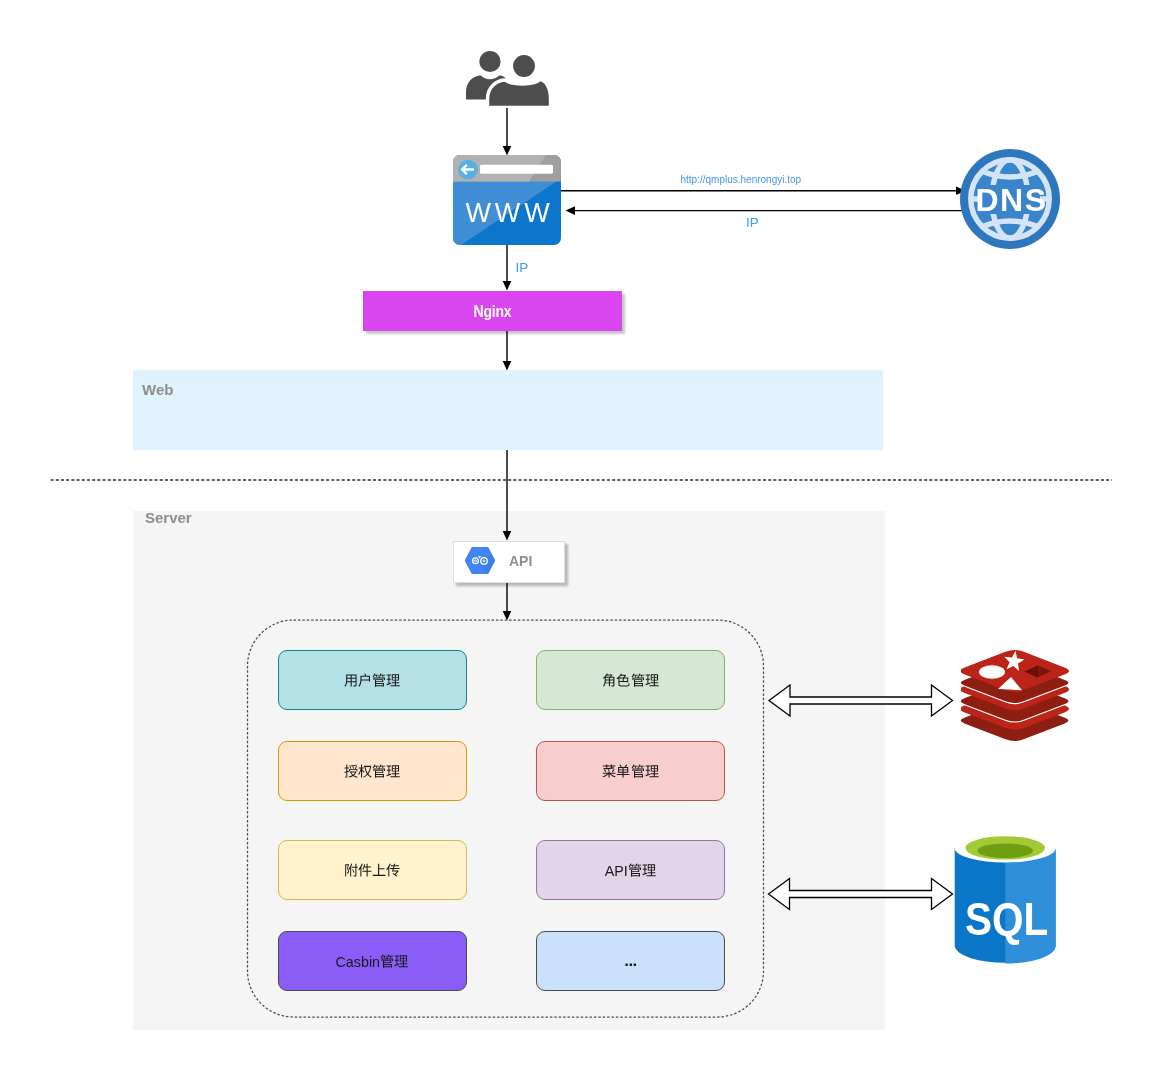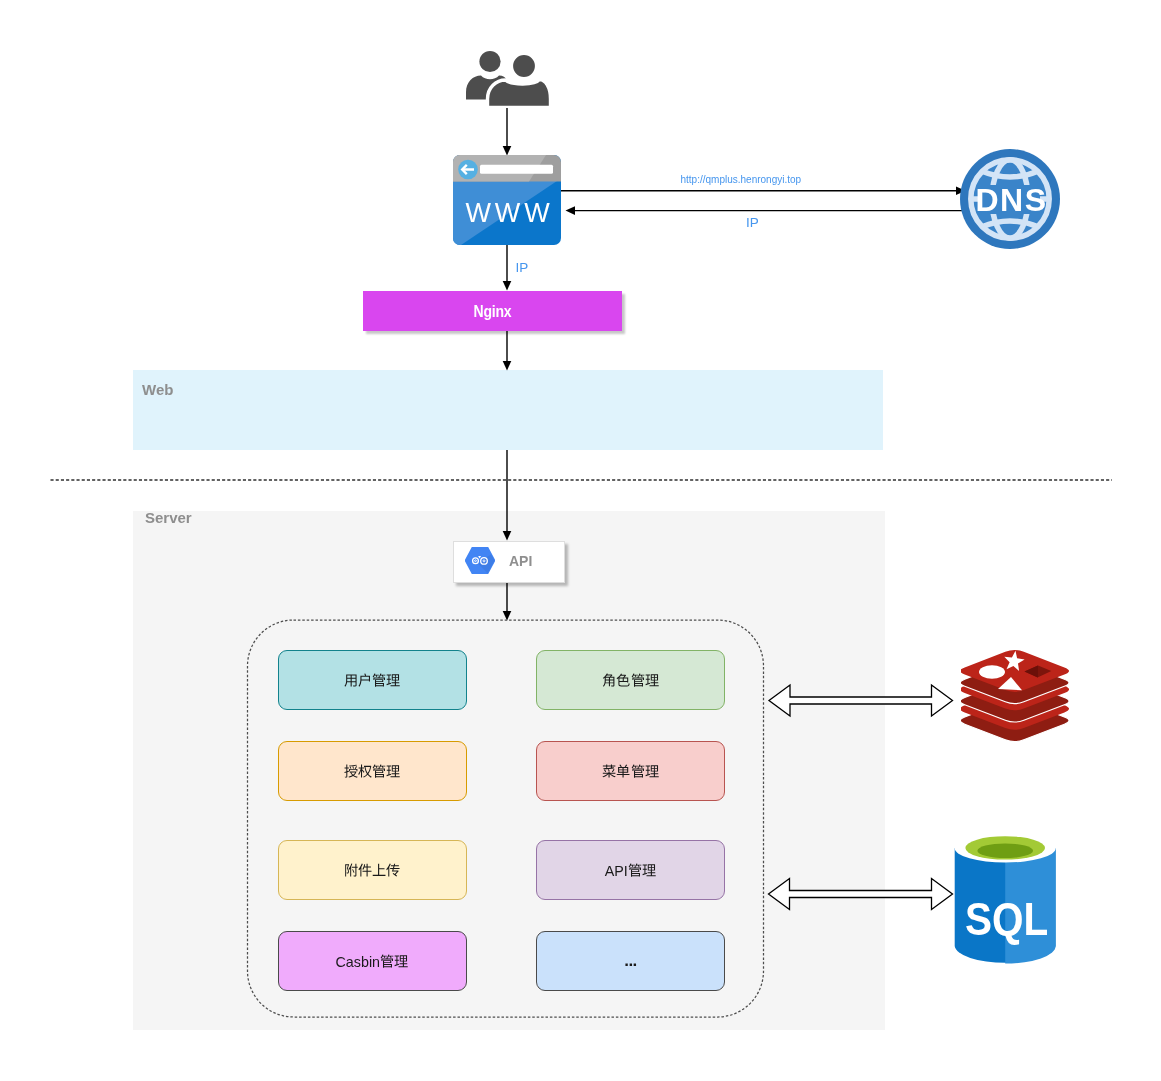--- a/index.html
+++ b/index.html
@@ -192,21 +192,21 @@
   </div>
 <div class="box" style="left:536px;top:840px;background:#e1d5e7;border:1.3px solid #9673a6;">
     <span class="lat">API</span>
     <svg class="cj" width="14.2" height="14.2" viewBox="0 0 1000 1000">
       <use href="#guan" transform="translate(0,880) scale(1,-1)"></use>
     </svg>
     <svg class="cj" width="14.2" height="14.2" viewBox="0 0 1000 1000">
       <use href="#li" transform="translate(0,880) scale(1,-1)"></use>
     </svg>
   </div>
-<div class="box" style="left:277.5px;top:931px;background:#f0abfc;border:1.3px solid #4a4a4a;">
+<div class="box" style="left:277.5px;top:931px;background:#8b5cf6;border:1.3px solid #4a4a4a;">
     <span class="lat">Casbin</span>
     <svg class="cj" width="14.2" height="14.2" viewBox="0 0 1000 1000">
       <use href="#guan" transform="translate(0,880) scale(1,-1)"></use>
     </svg>
     <svg class="cj" width="14.2" height="14.2" viewBox="0 0 1000 1000">
       <use href="#li" transform="translate(0,880) scale(1,-1)"></use>
     </svg>
   </div>
 <div class="box" style="left:536px;top:931px;background:#cae1fb;border:1.3px solid #4a4a4a;font-weight:bold;font-size:17px;letter-spacing:-0.5px;">...</div>
 <svg class="abs" style="left:961px;top:650px;" width="108" height="92" viewBox="0 0 108 92">

